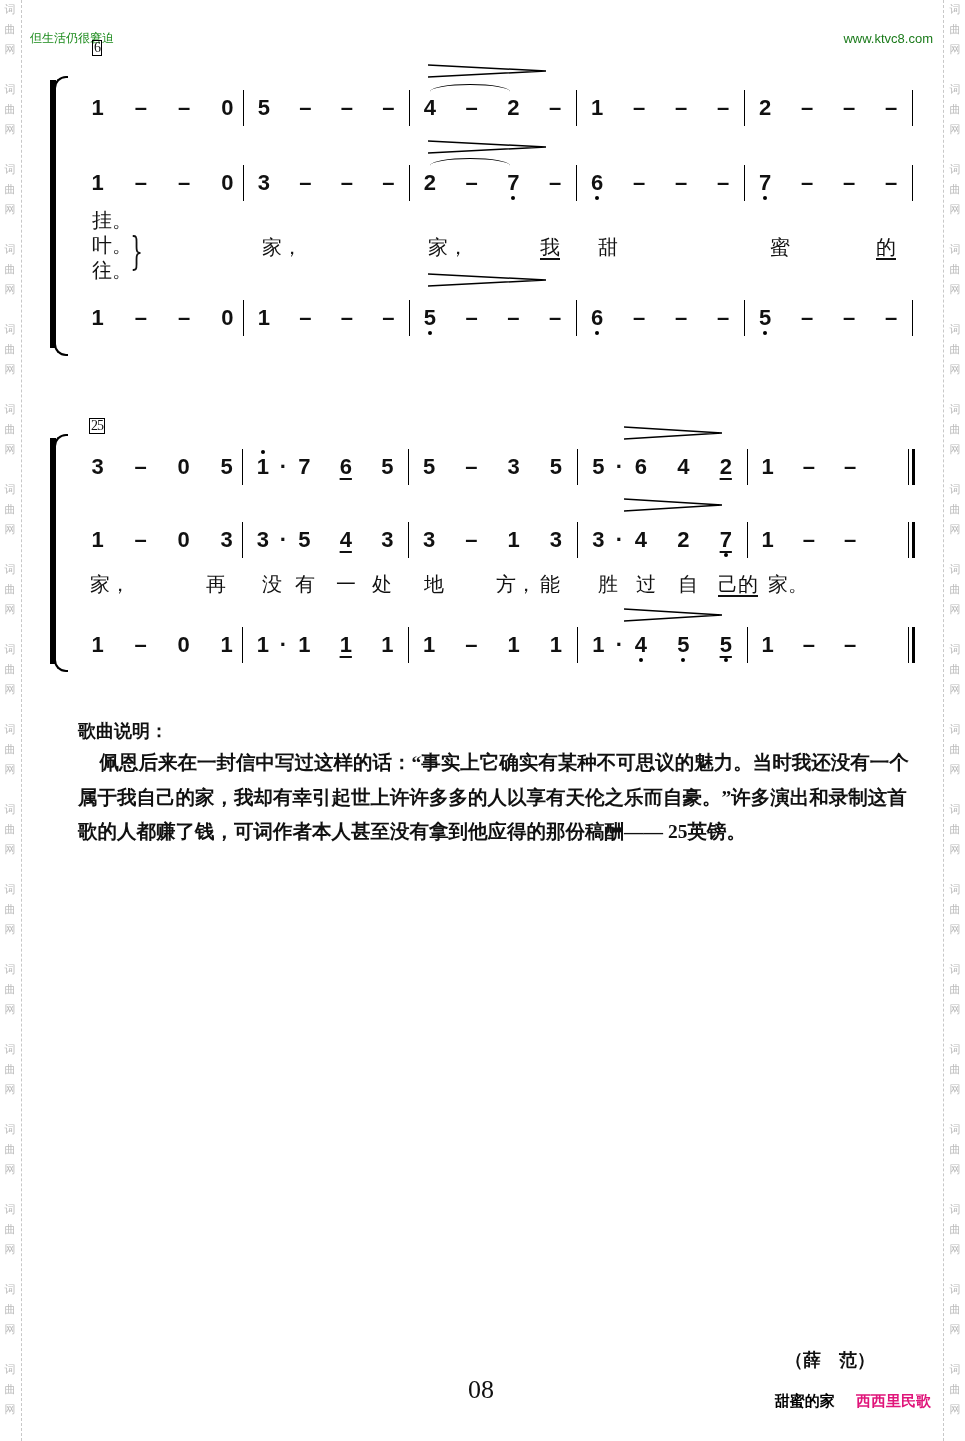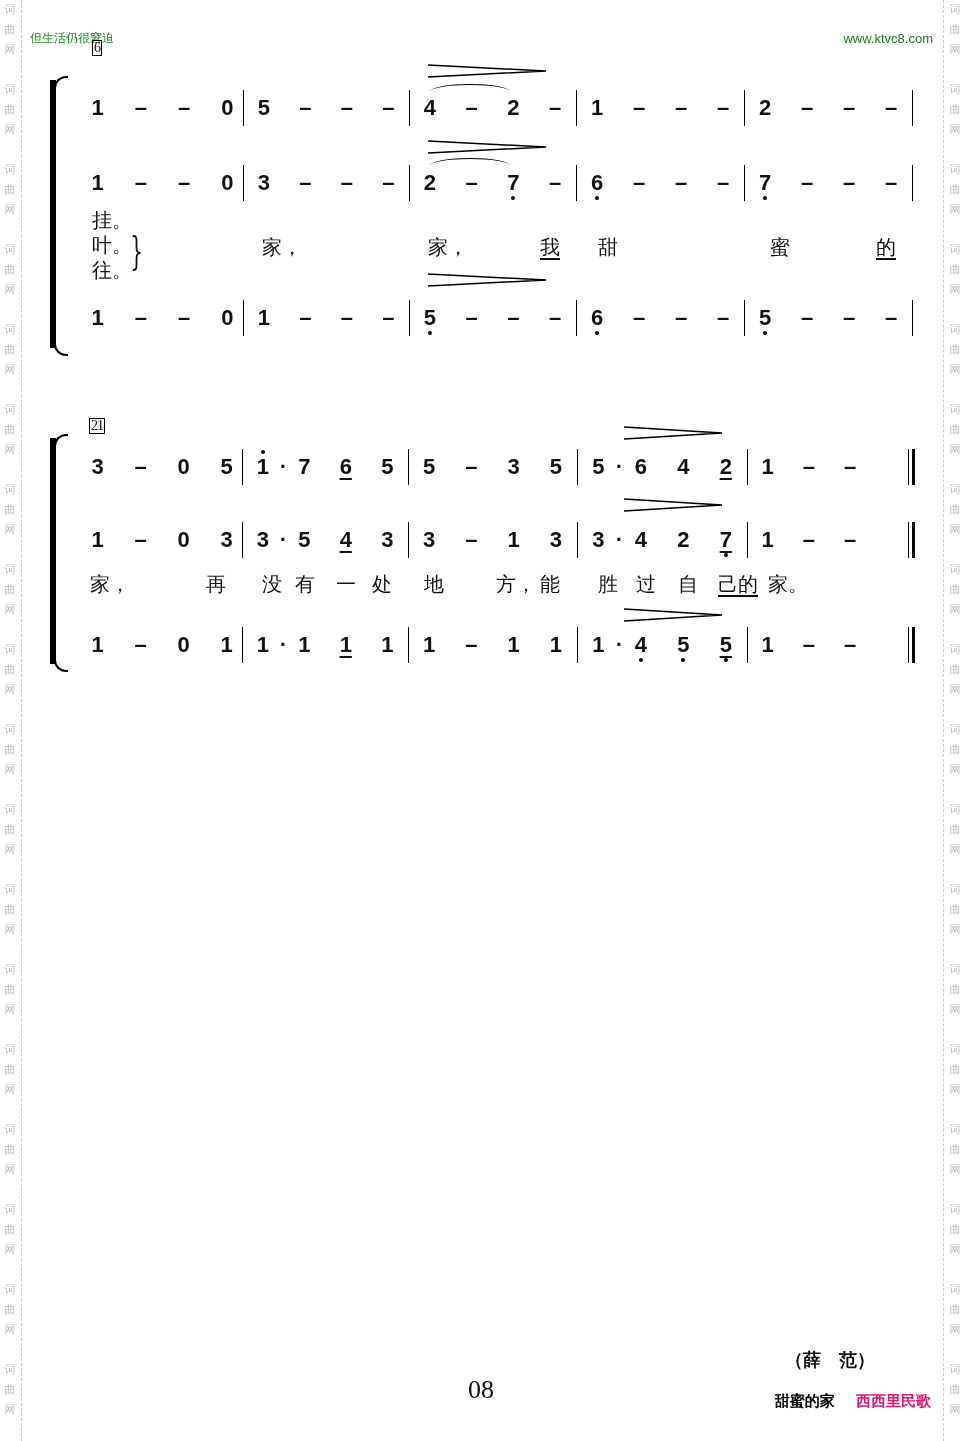--- a/index.html
+++ b/index.html
@@ -302,21 +302,21 @@
   <div class="lyric-brace" style="left:124px;top:218px">}</div>
   <div class="lyric" style="left:262px;top:235px">家，</div>
   <div class="lyric" style="left:428px;top:235px">家，</div>
   <div class="lyric ul" style="left:540px;top:235px">我</div>
   <div class="lyric" style="left:598px;top:235px">甜</div>
   <div class="lyric" style="left:770px;top:235px">蜜</div>
   <div class="lyric ul" style="left:876px;top:235px">的</div>
 </div>
 
 <div>
-  <div class="rehearsal" style="left:89px;top:418px">21</div>
+  <div class="rehearsal" style="left:89px;top:418px">25</div>
   <div class="brace" style="left:50px;top:438px;height:226px"></div>
   <div class="brace-cap" style="left:54px;top:434px;border-radius:12px 0 0 0;border-top:2px solid #000"></div>
   <div class="brace-cap" style="left:54px;top:656px;border-radius:0 0 0 12px;border-bottom:2px solid #000"></div>
 
   <div id="s2v1" class="row" style="top:452px">
       <div class="note" style="left: 87.5px;">3</div>
       <div class="note" style="left: 130.5px;">–</div>
       <div class="note" style="left: 173.5px;">0</div>
       <div class="note" style="left: 216.5px;">5</div>
       <div class="bar" style="left: 242px; top: -3px;"></div>
@@ -419,20 +419,22 @@
   <div class="lyric" style="left:496px;top:572px">方，</div>
   <div class="lyric" style="left:540px;top:572px">能</div>
   <div class="lyric" style="left:598px;top:572px">胜</div>
   <div class="lyric" style="left:636px;top:572px">过</div>
   <div class="lyric" style="left:678px;top:572px">自</div>
   <div class="lyric ul" style="left:718px;top:572px">己的</div>
   <div class="lyric" style="left:768px;top:572px">家。</div>
 </div>
 
 <div class="notes-section" style="top:716px">
+  <h3>歌曲说明：</h3>
+  <p>佩恩后来在一封信中写过这样的话：“事实上它确实有某种不可思议的魅力。当时我还没有一个属于我自己的家，我却有幸引起世上许许多多的人以享有天伦之乐而自豪。”许多演出和录制这首歌的人都赚了钱，可词作者本人甚至没有拿到他应得的那份稿酬—— 25英镑。</p>
 </div>
 <div class="author">（薛　范）</div>
 
 <div class="page-num">08</div>
 <div class="source">
   <span class="label">甜蜜的家</span>
   <span class="site">西西里民歌</span>
 </div>
 
 </body></html>

